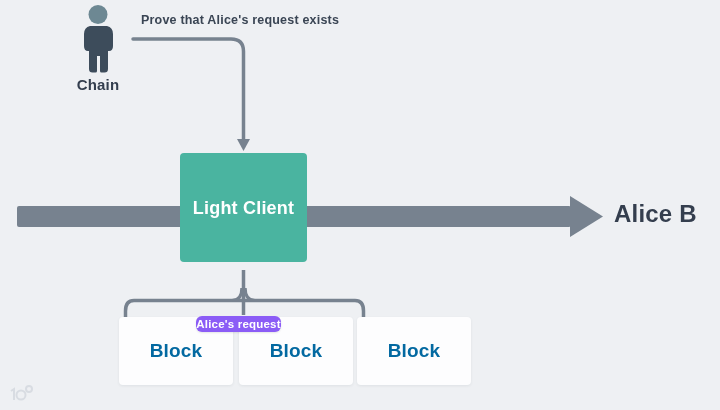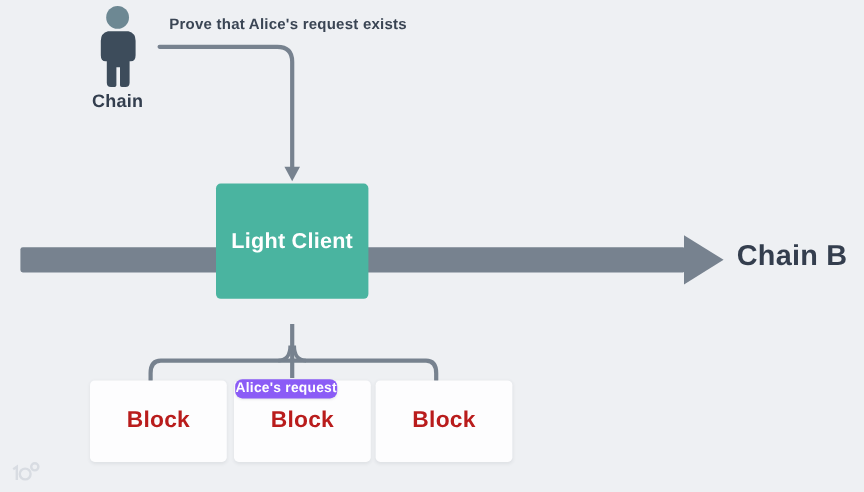--- a/index.html
+++ b/index.html
@@ -12,33 +12,33 @@
   .svg-layer{position:absolute;left:0;top:0;width:720px;height:410px;pointer-events:none;}
 
   .actor-label{
     left:69px;top:76px;width:58px;text-align:center;
     font-size:15px;font-weight:bold;color:#333e4e;letter-spacing:.2px;
   }
   .annotation{
     left:141px;top:13px;font-size:12.5px;font-weight:bold;color:#3a4554;letter-spacing:.2px;text-align:right;
   }
   .contract-box{
-    left:180px;top:153px;width:127px;height:96px;background:#4ab4a0;border-radius:4px;
-    display:flex;flex-direction:row;align-items:center;justify-content:center;
+    left:180px;top:153px;width:127px;height:109px;background:#4ab4a0;border-radius:4px;
+    display:flex;flex-direction:column;justify-content:center;
     color:#ffffff;font-size:18px;font-weight:bold;line-height:26px;text-align:center;
     letter-spacing:.2px;
   }
   .chain-label{
     left:614px;top:200px;font-size:24px;font-weight:bold;color:#343e4e;letter-spacing:.2px;
   }
   .block-card{
     top:317px;width:114px;height:68px;background:#fdfdfe;border-radius:4px;
     box-shadow:0 1px 3px rgba(40,50,60,.08);
     display:flex;align-items:center;justify-content:center;
-    font-size:19px;font-weight:bold;color:#b91c1c;letter-spacing:.2px;
+    font-size:19px;font-weight:bold;color:#0369a1;letter-spacing:.2px;margin-left:44px;
   }
   .block-1{left:75px;}
   .block-2{left:195px;}
   .block-3{left:313px;}
   .request-badge{
     left:196px;top:316px;width:85px;height:16px;background:#8b5cf6;border-radius:6px;
     display:flex;align-items:center;justify-content:center;
     font-size:11.5px;font-weight:bold;color:#ffffff;letter-spacing:.2px;
     box-shadow:0 1px 2px rgba(40,50,60,.12);
   }
@@ -77,21 +77,21 @@
     <path fill="#3d4c5b" d="M11,21 h18 q6,1.5 6,8 v12 q0,5 -4,5 l-1,0 0,18 q0,3.5 -3.5,3.5 h-3 q-1.5,0 -1.5,-1.5 v-15 h-3 v15 q0,1.5 -1.5,1.5 h-3 q-3.5,0 -3.5,-3.5 l0,-18 -1,0 q-4,0 -4,-5 v-12 q0,-6.5 6,-8 z"></path>
   </svg>
   <div class="abs actor-label">Chain</div>
 
   <div class="abs annotation">Prove that Alice's request exists</div>
 
   <div class="abs contract-box">
     <span>Light Client</span>
   </div>
 
-  <div class="abs chain-label">Chain B</div>
+  <div class="abs chain-label">Alice B</div>
 
   <div class="abs block-card block-1">
     <span>Block</span>
   </div>
   <div class="abs block-card block-2">
     <span>Block</span>
   </div>
   <div class="abs block-card block-3">
     <span>Block</span>
   </div>

